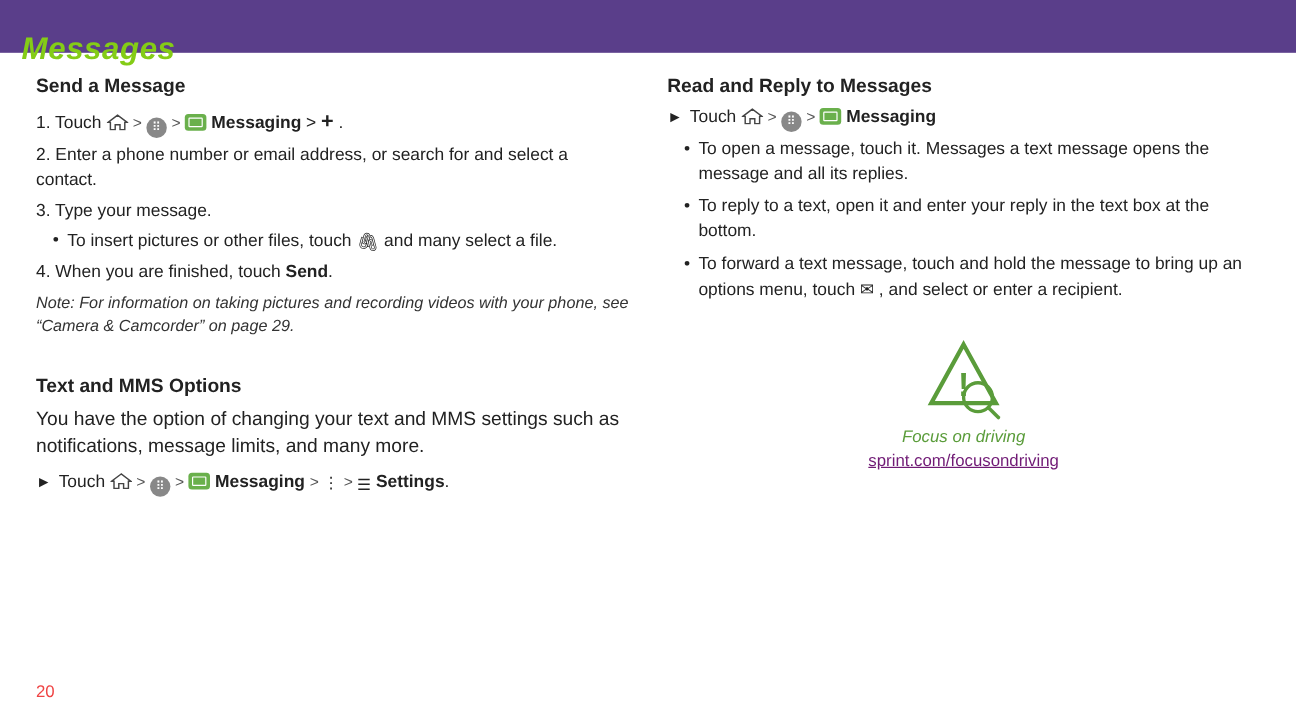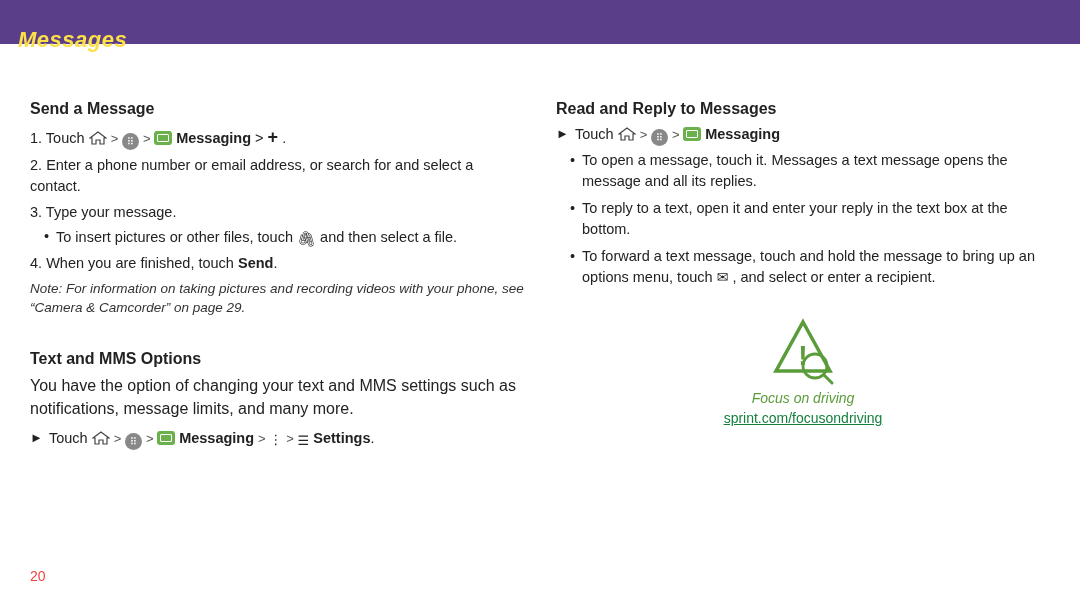--- a/index.html
+++ b/index.html
@@ -25,35 +25,34 @@
     
     .header-bar {
       display: flex;
       align-items: center;
       background: #5a3e8a;
       height: 44px;
       padding-left: 18px;
     }
 
     .header-title {
-      color: #fde047;
-      font-size: 22px;
+      color: #84cc16;
+      font-size: 26px;
       font-style: italic;
       font-weight: bold;
       letter-spacing: 0.5px;
       margin-top: 36px;
     }
 
     
     .content {
       display: flex;
       flex: 1;
       padding: 20px 30px 10px 30px;
       gap: 32px;
-      margin-top: 36px;
     }
 
     .left-col {
       flex: 1;
       display: flex;
       flex-direction: column;
       gap: 10px;
     }
 
     .right-col {
@@ -221,21 +220,21 @@
     }
 
     .focus-caption {
       font-style: italic;
       color: #5a9c3a;
       font-size: 14px;
       margin-top: 4px;
     }
 
     .focus-link {
-      color: #15803d;
+      color: #701a75;
       text-decoration: underline;
       font-size: 14px;
       margin-top: 4px;
     }
 
     
     .footer {
       padding: 8px 30px 10px;
       font-size: 14px;
       color: #ef4444;
@@ -306,21 +305,21 @@
             <span>Enter a phone number or email address, or search for and select a contact.</span>
           </li>
 
           <li>
             <span>3. </span>
             <span>Type your message.</span>
             <ul class="bullet-list">
               <li>
                 <span>To insert pictures or other files, touch </span>
                 <span class="icon-paperclip">🖇</span>
-                <span> and then select a file.</span>
+                <span> and many select a file.</span>
               </li>
             </ul>
           </li>
 
           <li>
             <span>4. </span>
             <span>When you are finished, touch <strong>Send</strong>.</span>
           </li>
         </ol>
         <p class="note-text">Note: For information on taking pictures and recording videos with your phone, see “Camera &amp; Camcorder” on page 29.</p>

